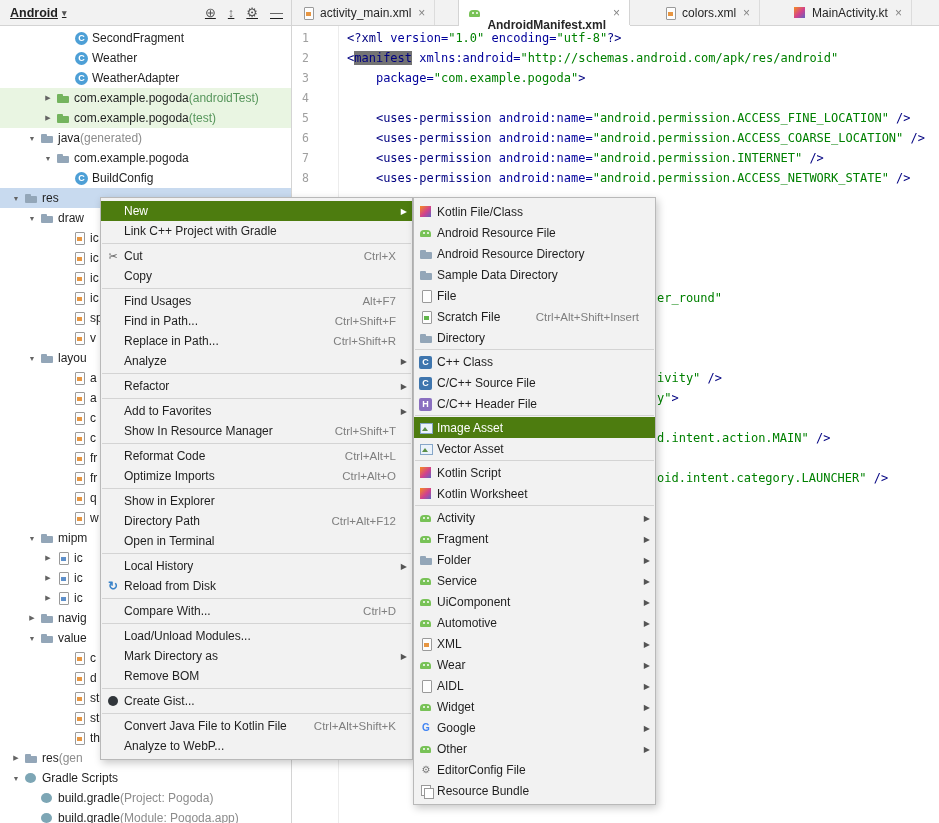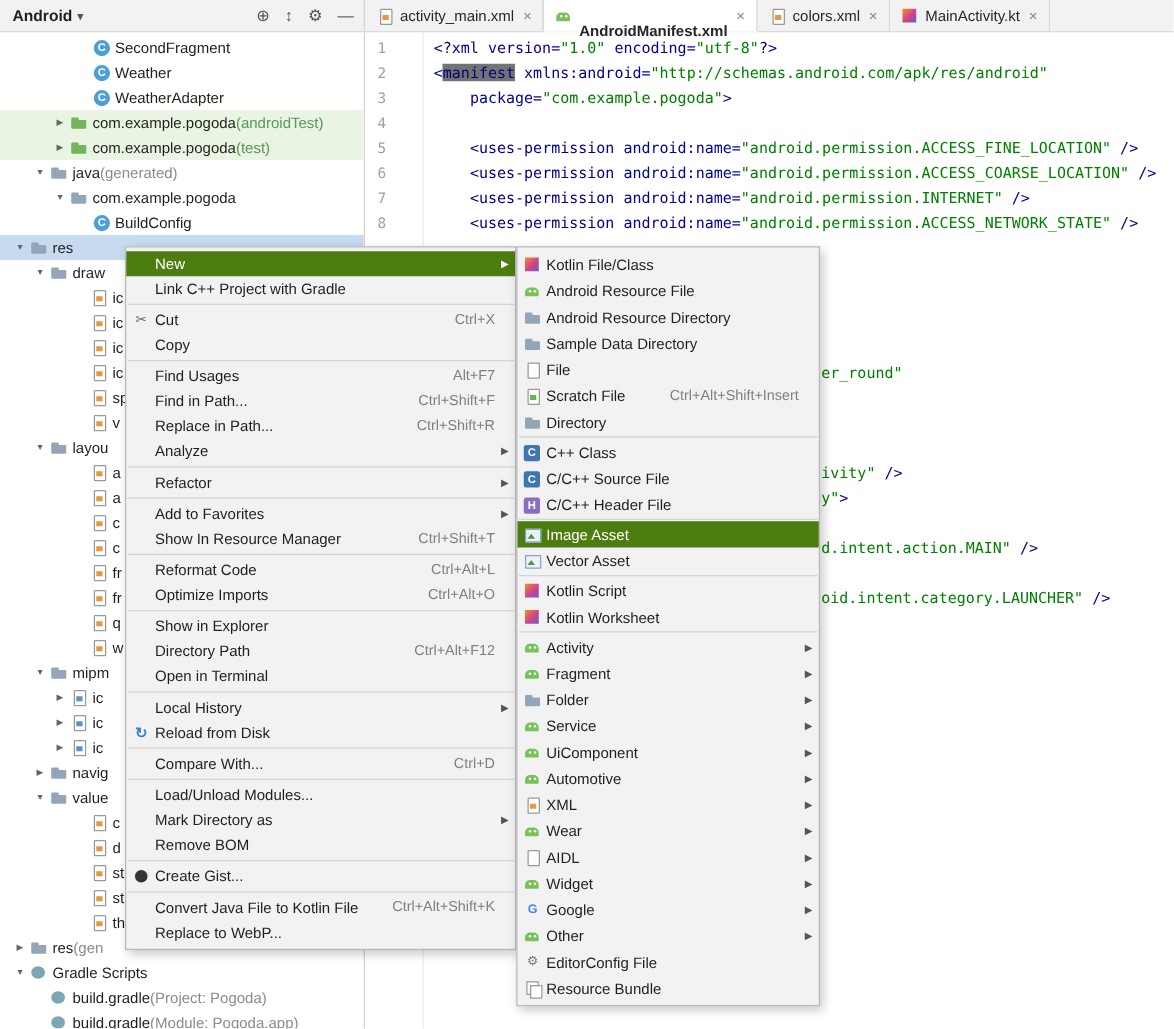--- a/index.html
+++ b/index.html
@@ -2,26 +2,26 @@
 <html><head>
 <meta charset="utf-8">
 <style>
   * { margin:0; padding:0; box-sizing:border-box; }
   html,body { width:939px; height:823px; overflow:hidden; }
   body { font-family:"Liberation Sans",sans-serif; font-size:12px; color:#1f1f1f; background:#fff; position:relative; }
   .app { position:absolute; inset:0; }
 
   
   .topbar { position:absolute; left:0; top:0; right:0; height:26px; background:#f2f2f2; border-bottom:1px solid #d4d4d4; display:flex; }
-  .panel-header { width:292px; flex:none; display:flex; align-items:center; padding:0 8px 0 10px; border-right:1px solid #d4d4d4; }
+  .panel-header { width:292px; flex:none; display:flex; align-items:center; padding:0 8px 0 10px; border-right:1px solid #d4d4d4;text-decoration:underline; }
   .project-selector { display:flex; align-items:center; gap:4px; font-weight:bold; font-size:12.5px; cursor:default; }
   .ps-caret { font-size:9px; color:#555; }
   .header-icons { margin-left:auto; display:flex; gap:12px; color:#545454; font-size:13px; }
   .hicon { cursor:default; line-height:25px; }
-  .tabbar { flex:1; display:flex; align-items:stretch; }
+  .tabbar { flex:1; display:flex; align-items:stretch;gap:24px; }
   .tab { display:flex; align-items:center; gap:5px; padding:0 9px; border-right:1px solid #dcdcdc; color:#262626; height:25px; white-space:nowrap; cursor:default; }
   .tab.active { background:#fff; position:relative; z-index:2; border-right:1px solid #d4d4d4; box-shadow:-1px 0 0 #d4d4d4, 0 1px 0 #fff; }
   .tab.active .tab-label { font-weight:bold;margin-top:24px; }
   .tab-close { color:#848484; font-size:12px; margin-left:2px; }
 
   
   .project-panel { position:absolute; left:0; top:26px; width:292px; bottom:0; background:#fff; border-right:1px solid #d4d4d4; overflow:hidden; }
   .tree { padding-top:2px; }
   .tree-row { height:20px; display:flex; align-items:center; white-space:nowrap; cursor:default; }
   .tree-row.bg-test { background:#e9f5e2; }
@@ -490,21 +490,21 @@
         <span class="menu-label">Create Gist...</span>
       </div>
       <div class="menu-sep"></div>
       <div class="menu-item">
         <span class="menu-icon"></span>
         <span class="menu-label">Convert Java File to Kotlin File</span>
         <span class="menu-shortcut">Ctrl+Alt+Shift+K</span>
       </div>
       <div class="menu-item">
         <span class="menu-icon"></span>
-        <span class="menu-label">Replace to WebP...</span>
+        <span class="menu-label">Analyze to WebP...</span>
       </div>
     </div>
   <div class="menu submenu">
       <div class="menu-item">
         <span class="menu-icon">
           <span class="icn i-kotlin"></span>
         </span>
         <span class="menu-label">Kotlin File/Class</span>
       </div>
       <div class="menu-item">

